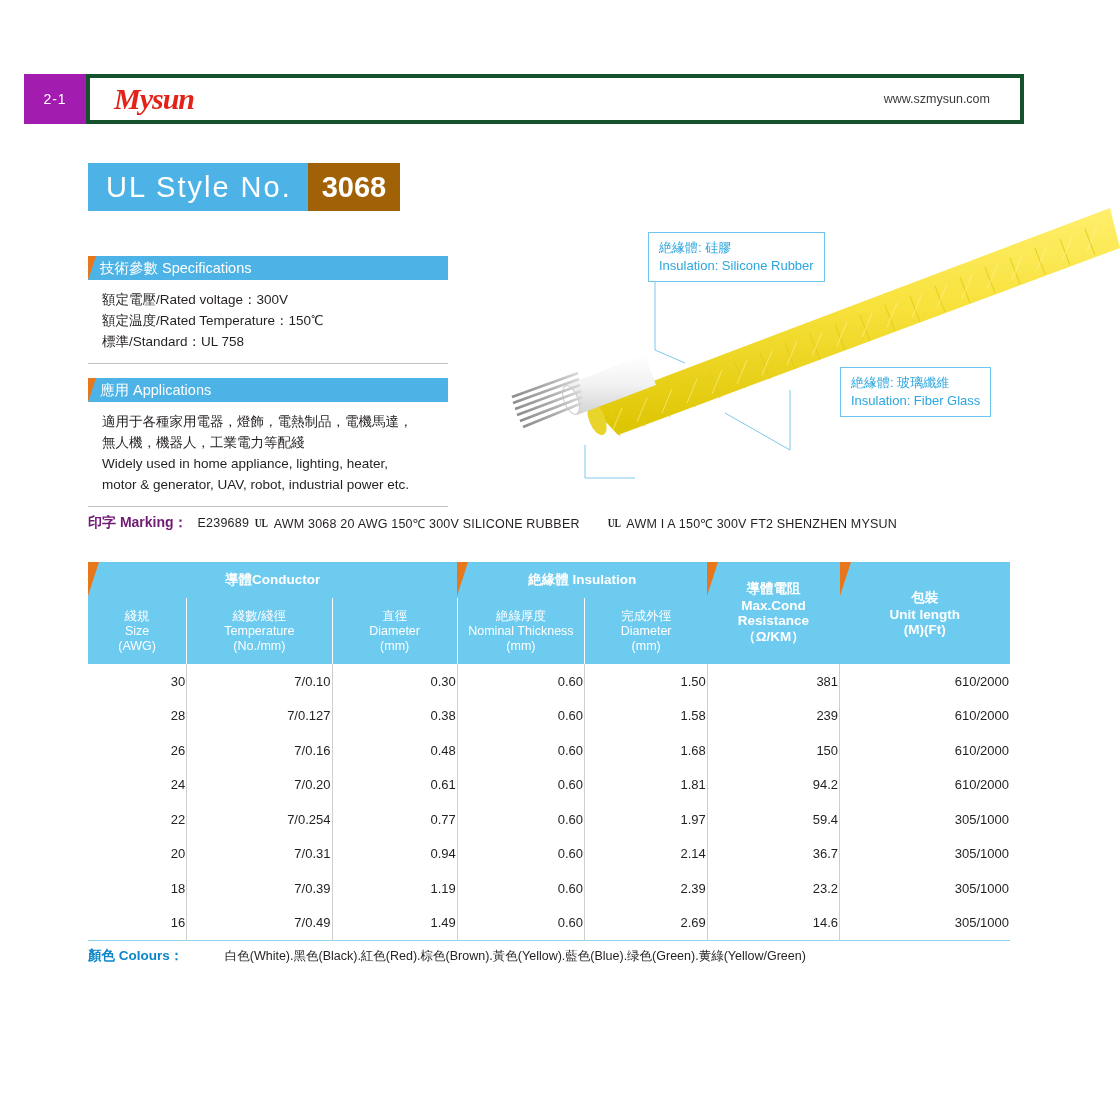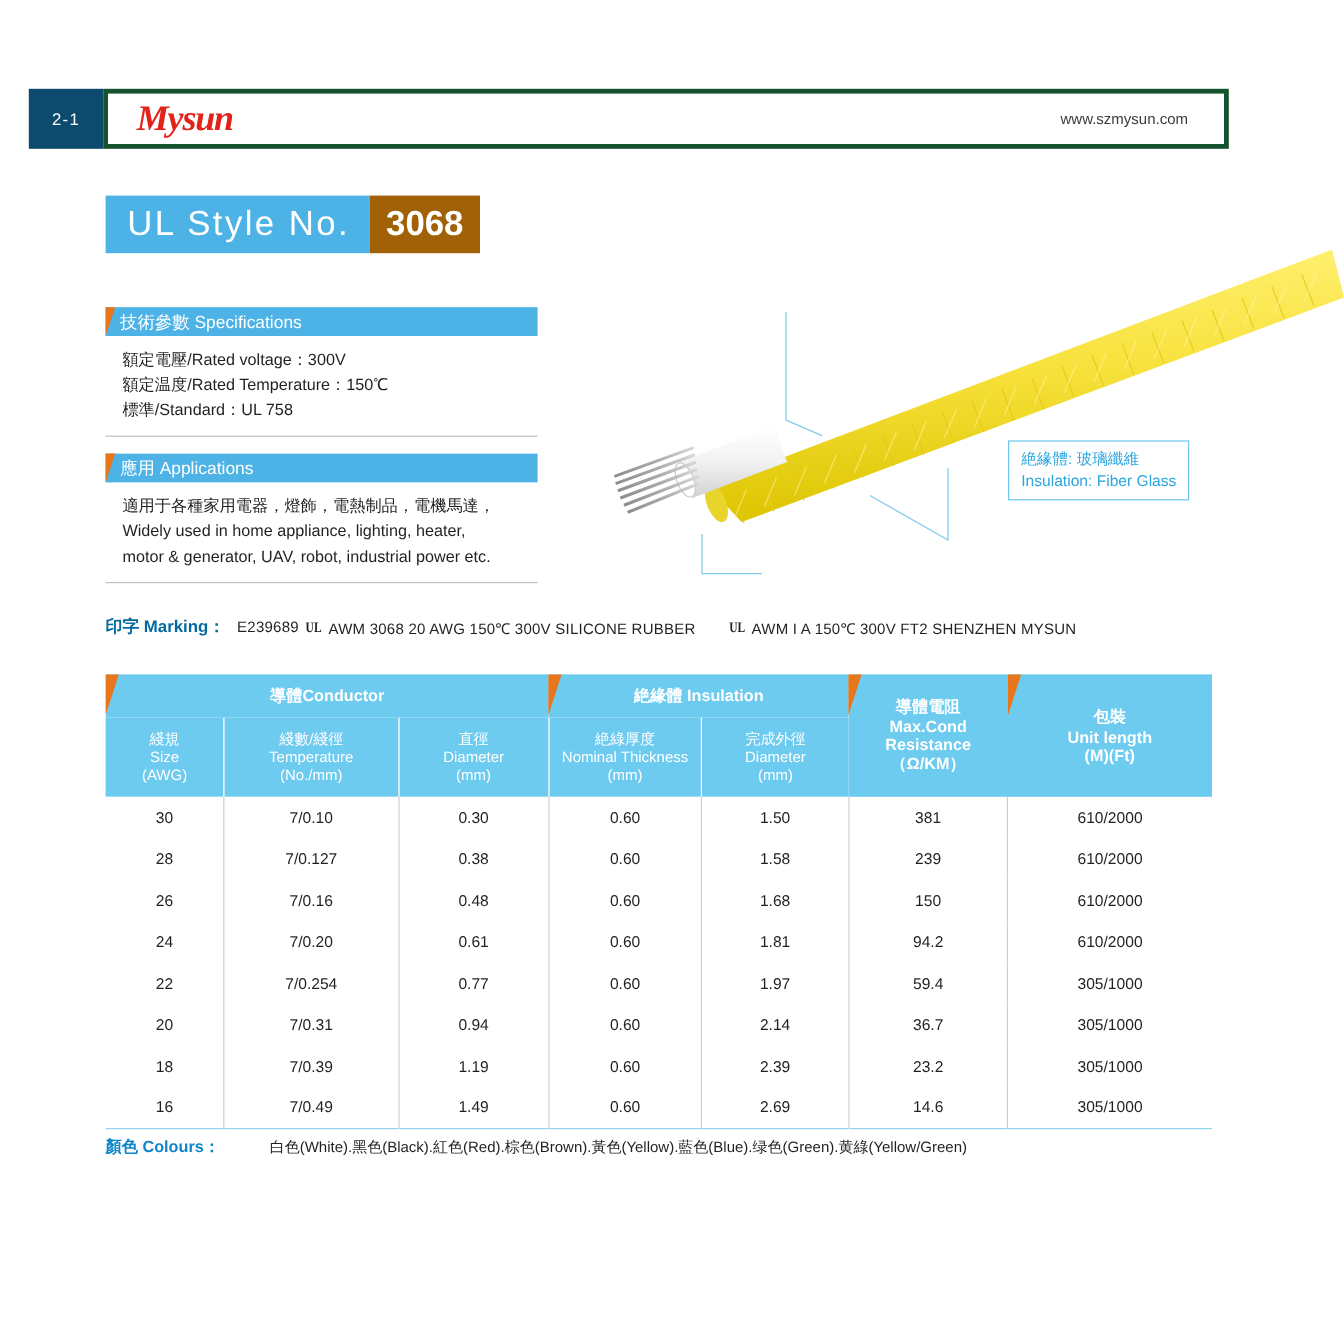--- a/index.html
+++ b/index.html
@@ -9,21 +9,21 @@
     font-family:"Liberation Sans", sans-serif;
     color:#231f20;
     position:relative;
     overflow:hidden;
   }
   .page{position:relative;width:1120px;height:1105px;}
 
   
   .header{position:absolute;left:24px;top:74px;width:1000px;height:50px;}
   .page-tag{
-    position:absolute;left:0;top:0;width:62px;height:50px;background:#0c4a6e;
+    position:absolute;left:0;top:0;width:62px;height:50px;background:#a21caf;
     color:#ffffff;font-size:14px;display:flex;align-items:center;justify-content:center;
     letter-spacing:1px;
   }
   .header-bar{
     position:absolute;left:62px;top:0;right:0;height:50px;
     border:4px solid #14532d;background:#ffffff;box-sizing:border-box;
     display:flex;align-items:center;
   }
   .logo{
     margin-left:24px;font-family:"Liberation Serif", serif;font-style:italic;font-weight:bold;
@@ -55,21 +55,21 @@
     border-bottom:24px solid transparent;
   }
   .sec-body{padding:9px 0 7px 14px;font-size:13.5px;line-height:21px;color:#231f20;}
   .sec-rule{border-bottom:1px solid #bfbfbf;margin-top:4px;}
 
   #spec-block{top:256px;}
   #app-block{top:378px;}
 
   
   .marking{position:absolute;left:88px;top:514px;width:930px;font-size:12.5px;display:flex;align-items:center;}
-  .marking .lbl{color:#0369a1;font-weight:bold;font-size:14px;margin-right:10px;white-space:nowrap;}
+  .marking .lbl{color:#701a75;font-weight:bold;font-size:14px;margin-right:10px;white-space:nowrap;}
   .marking .txt{color:#231f20;letter-spacing:.2px;white-space:nowrap;}
   .ul-mark{
     display:inline-block;font-family:"Liberation Serif",serif;font-weight:bold;
     font-size:12px;transform:scaleX(.8);margin:0 4px;
   }
 
   
   .illus{position:absolute;left:470px;top:200px;width:650px;height:300px;}
   .callout{
     position:absolute;border:1px solid #6ec6ef;background:#ffffff;color:#2ba6de;
@@ -89,21 +89,21 @@
   }
   .tbl .sub{
     background:#6ecbf0;color:#ffffff;font-size:12.5px;line-height:15px;height:64px;
     border-left:1px solid #ffffff;font-weight:normal;
   }
   .tbl .sub:first-child{border-left:none;}
   .tbl td{
     font-size:13px;color:#231f20;height:32.5px;border-right:1px solid #cfcfcf;
   }
   .tbl td:last-child{border-right:none;}
-  .tbl tbody tr td{background:#ffffff;}
+  .tbl tbody tr td{background:#ffffff;text-align:right;}
   .tbl tbody{border-bottom:1px solid #8fd3ef;}
 
   
   .colours{position:absolute;left:88px;top:947px;font-size:12.5px;}
   .colours .lbl{color:#0c86c9;font-weight:bold;font-size:13.5px;}
   .colours .txt{color:#231f20;padding-left:38px;}
 </style>
 </head>
 <body>
 
@@ -129,20 +129,21 @@
       <div>額定温度/Rated  Temperature：150℃</div>
       <div>標準/Standard：UL 758</div>
     </div>
     <div class="sec-rule"></div>
   </div>
 
   <div class="sec" id="app-block">
     <div class="sec-head">應用 Applications</div>
     <div class="sec-body">
       <div>適用于各種家用電器，燈飾，電熱制品，電機馬達，</div>
+      <div>無人機，機器人，工業電力等配綫</div>
       <div>Widely used in home appliance, lighting, heater,</div>
       <div>motor &amp; generator, UAV, robot, industrial power etc.</div>
     </div>
     <div class="sec-rule"></div>
   </div>
 
   <div class="marking">
     <span class="lbl">印字 Marking：</span>
     <span class="txt">E239689</span>
     <span class="ul-mark">UL</span>
@@ -234,20 +235,24 @@
         <line x1="53" y1="227" x2="112" y2="203"></line>
       </g>
 
       <g stroke="#7ec8ec" stroke-width="1" fill="none">
         <polyline points="185,60 185,150 215,163"></polyline>
         <polyline points="320,190 320,250 255,213"></polyline>
         <polyline points="115,245 115,278 165,278"></polyline>
       </g>
     </svg>
 
+    <div class="callout" style="left:178px;top:32px;">
+      <div>絶緣體: 硅膠</div>
+      <div>Insulation: Silicone  Rubber</div>
+    </div>
 
     <div class="callout" style="left:370px;top:167px;">
       <div>絶緣體: 玻璃纖維</div>
       <div>Insulation: Fiber Glass</div>
     </div>
 
   </div>
 
   <table class="tbl">
     <thead>

